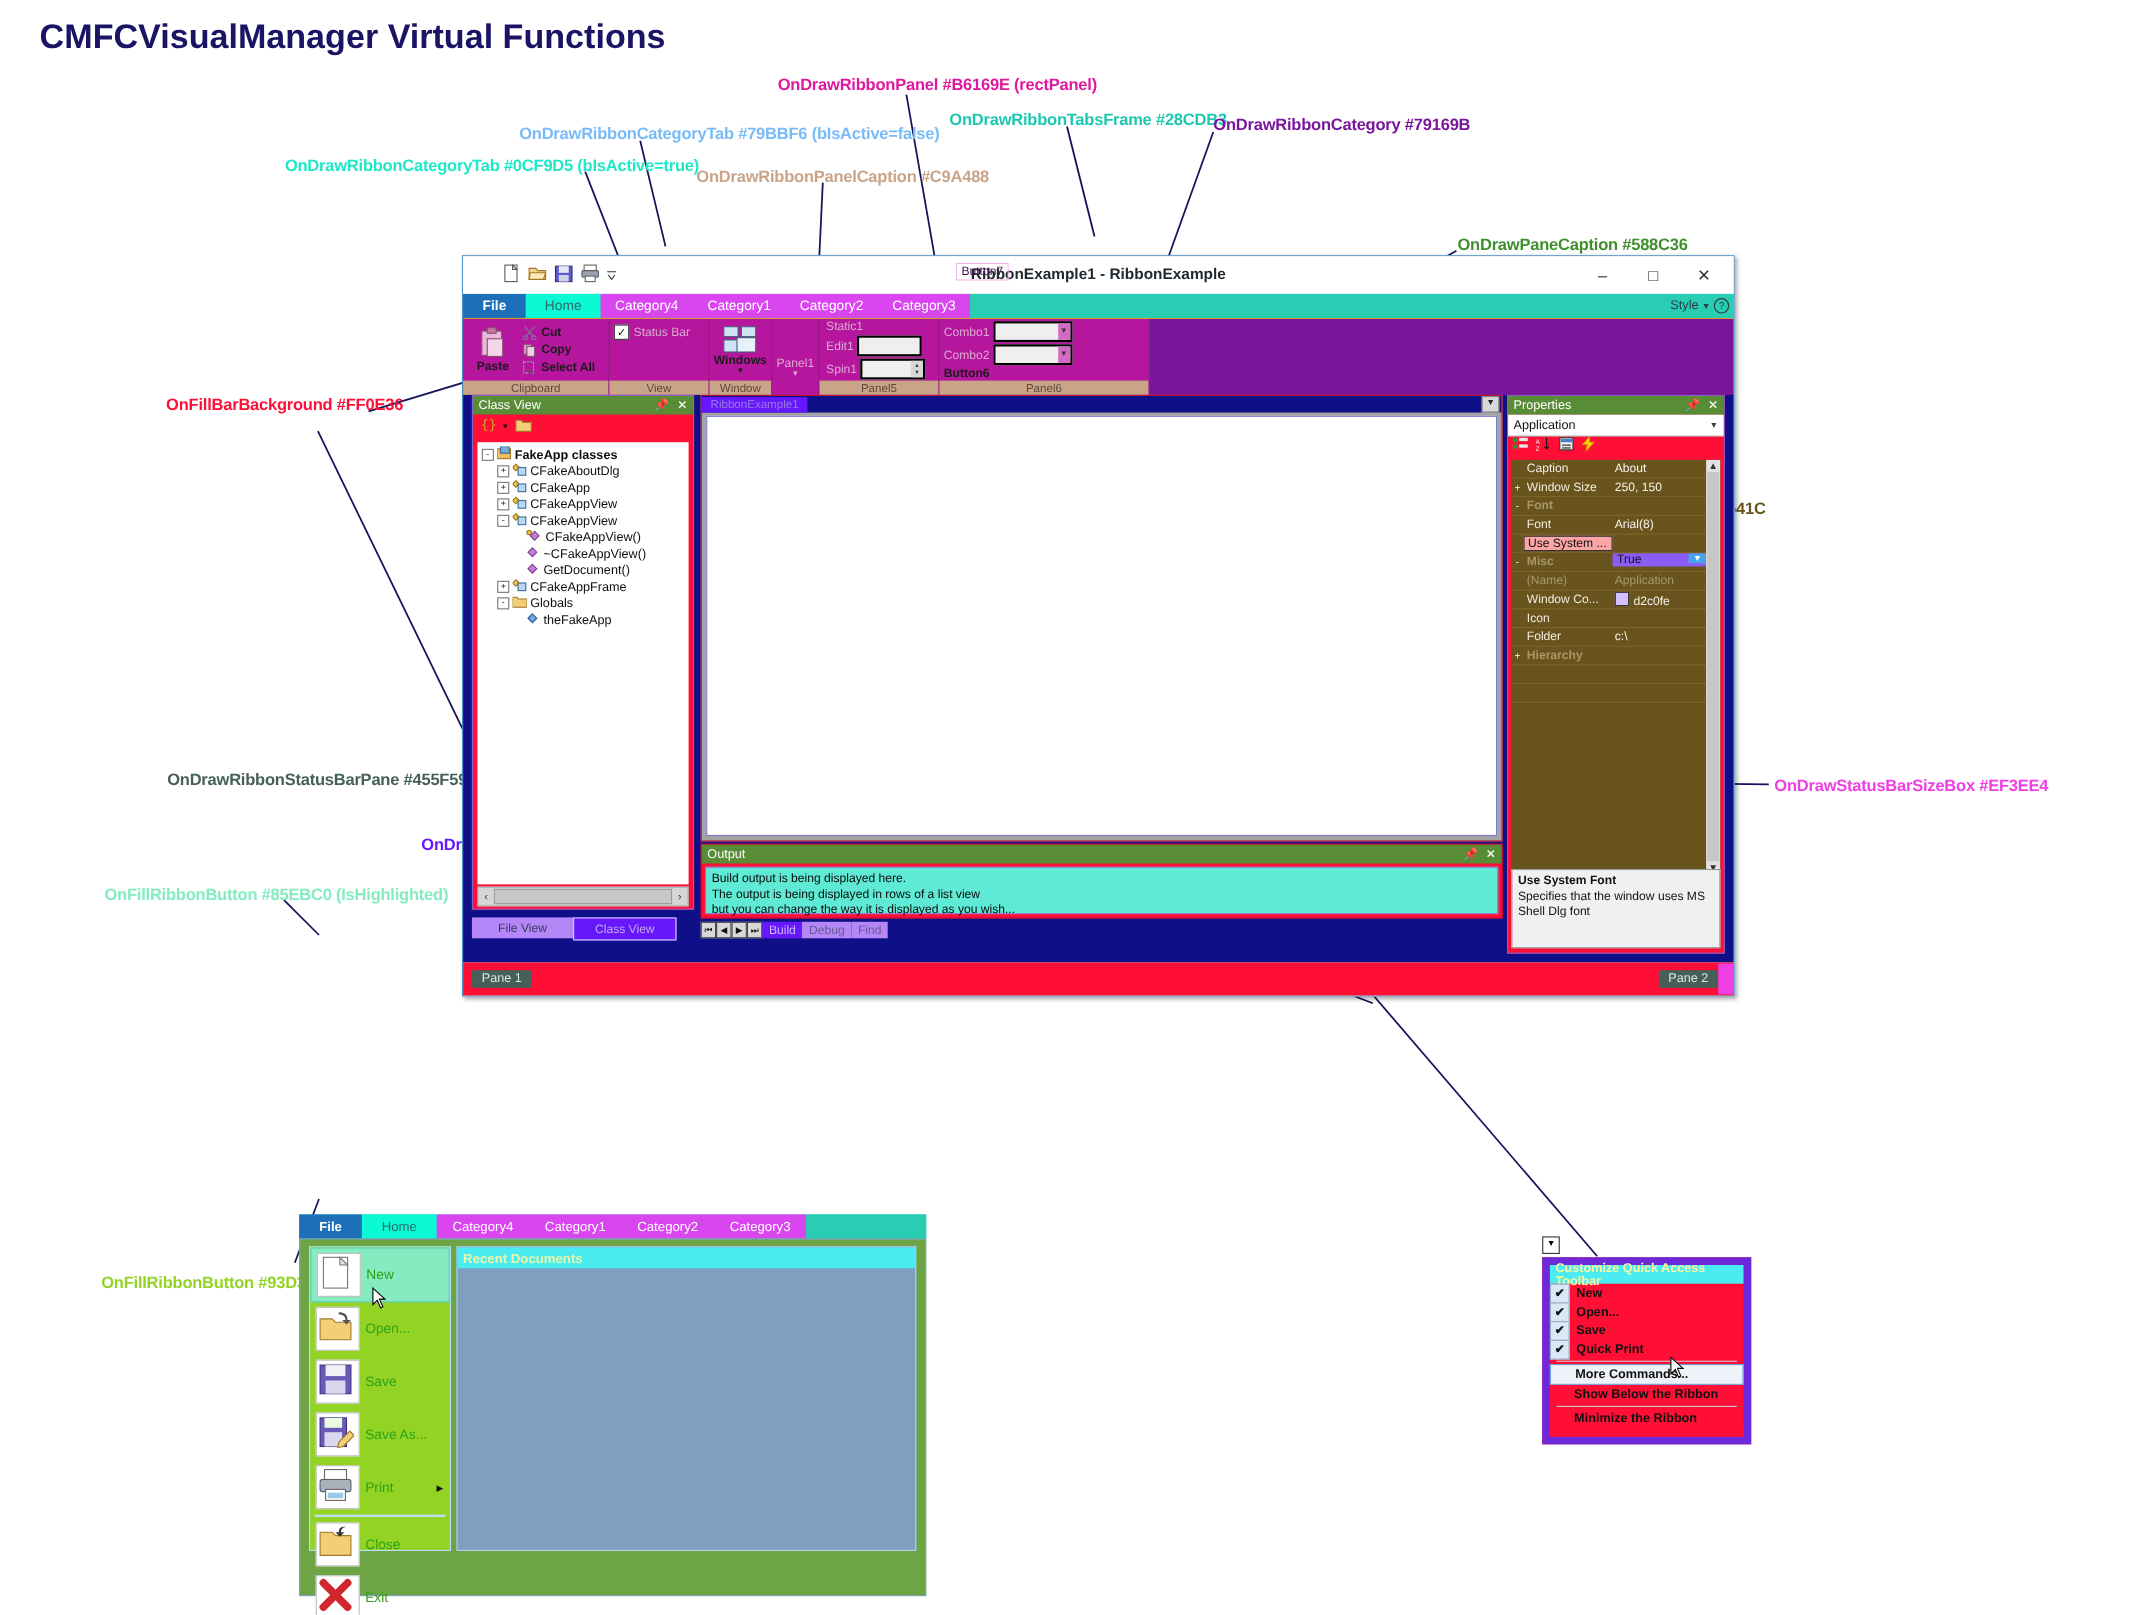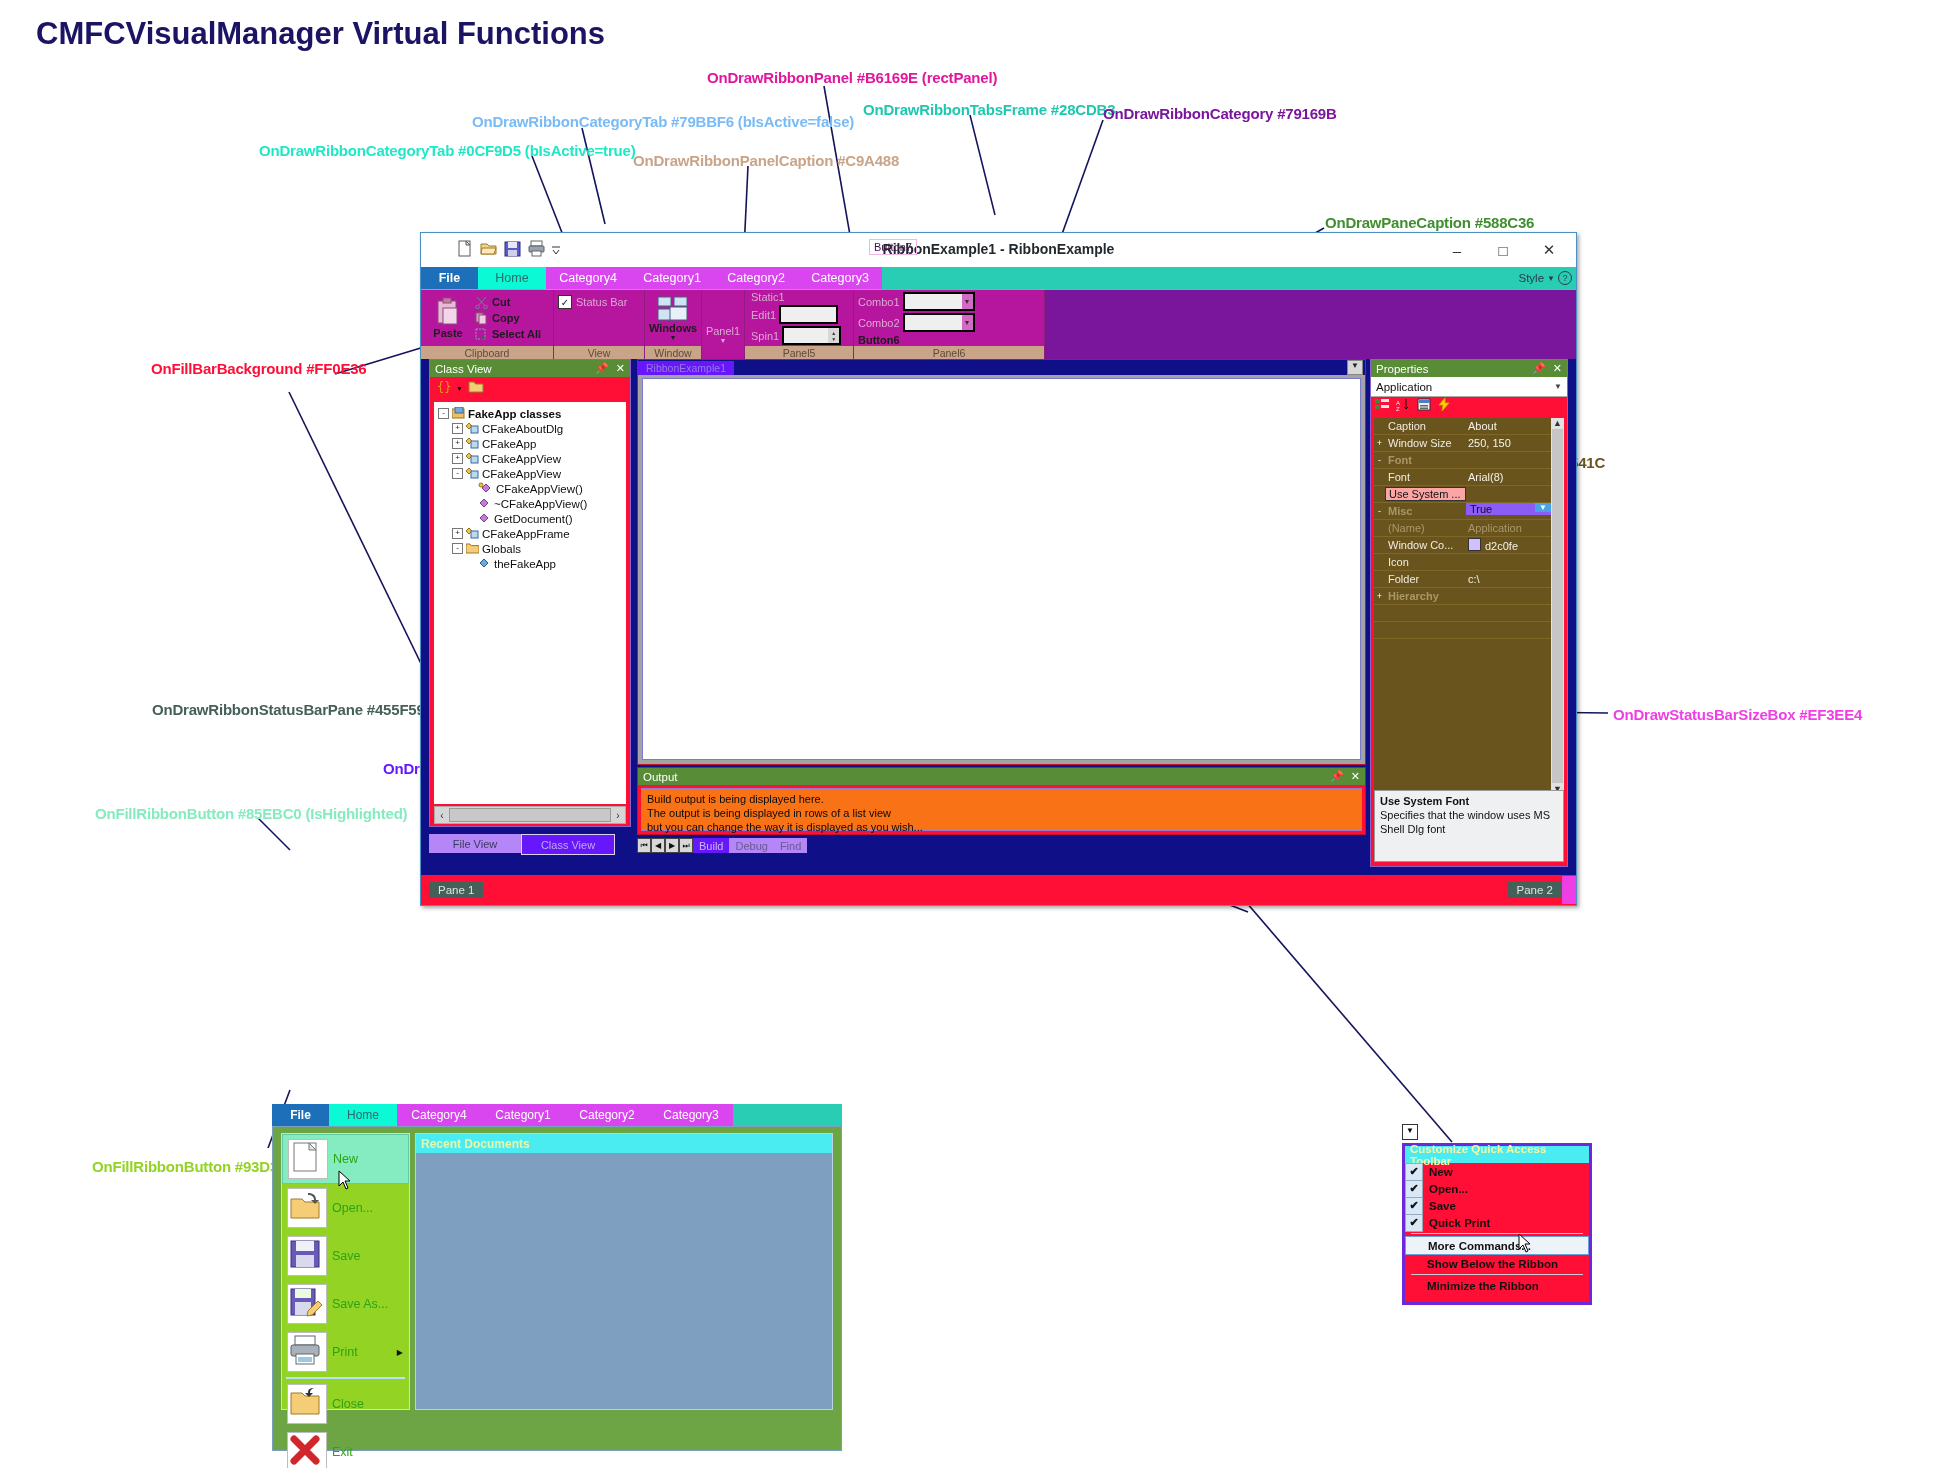--- a/index.html
+++ b/index.html
@@ -78,21 +78,21 @@
        border:1px solid #c01030;}
   #mdi-tabrow{height:15px;background:#0f0f87;display:flex;align-items:center;}
   #mdi-tab{background:#6617fc;color:#9a7ae0;font-size:10.5px;padding:1px 8px;}
   #mdi-spin{margin-left:auto;width:14px;height:13px;background:#d8d8d8;border:1px solid #888;
             font-size:8px;text-align:center;color:#222;margin-right:2px;}
   #mdi-doc{position:absolute;left:4px;right:4px;top:18px;bottom:4px;background:#ffffff;border:1px solid #7a7ad0;}
 
   
   #output{position:absolute;left:216px;right:210px;bottom:40px;height:66px;background:#ff0e36;
           border:1px solid #c01030;}
-  #outbody{position:absolute;left:3px;right:3px;top:20px;bottom:3px;background:#f97316;
+  #outbody{position:absolute;left:3px;right:3px;top:20px;bottom:3px;background:#5eead4;
            border:1px solid #9a7ad0;font-size:11px;color:#0a0a0a;padding:3px 5px;line-height:14px;}
   #outtabs{position:absolute;left:216px;bottom:21px;height:17px;display:flex;align-items:center;gap:0px;}
   .navbtn{width:12px;height:13px;background:#d8d8d8;border:1px solid #444;font-size:8px;
           display:flex;align-items:center;justify-content:center;color:#111;}
   .otab{height:15px;padding:0 6px;font-size:11px;display:flex;align-items:center;}
   #otab-build{background:#6617fc;color:#cbb8f5;}
   #otab-debug{background:#b486f8;color:#6a5a92;}
   #otab-find{background:#b486f8;color:#6a5a92;}
 
   
@@ -138,21 +138,21 @@
   #fmitem-new{background:#85ebc0;border:1px solid #63c9a4;}
   #fm-right{position:absolute;left:142px;right:8px;top:6px;bottom:40px;background:#7e9fc0;
             border:1px solid #b8d0e8;}
   #fm-rcap{height:19px;background:#4bebf2;color:#e9f7a6;font-size:12px;font-weight:bold;
            display:flex;align-items:center;padding-left:5px;}
 
   
   #qatmenu{left:1402px;top:1124px;width:190px;}
   #qat-handle{width:14px;height:14px;background:#ffffff;border:1px solid #333;font-size:8px;
               text-align:center;line-height:12px;}
-  #qat-box{margin-top:3px;border:3px solid #6d28d9;background:#ff0e36;}
+  #qat-box{margin-top:3px;border:7px solid #6d28d9;background:#ff0e36;}
   #qat-cap{height:17px;background:#4bebf2;color:#f5f9a0;font-size:11.5px;font-weight:bold;
            display:flex;align-items:center;padding-left:5px;}
   .qrow{height:17px;display:flex;align-items:center;font-size:11.5px;color:#111;font-weight:bold;}
   .qcheck{width:16px;height:16px;background:#d9e8f7;border:1px solid #9ab;margin-right:6px;
           display:flex;align-items:center;justify-content:center;font-size:11px;color:#111;}
   .qind{width:22px;}
   .qsep{height:1px;background:#c9ccd2;margin:2px 6px;}
   .qrow.hl{background:#eef3fa;border:1px solid #6aa0d8;}
   #qat-bottomstub{height:8px;background:#ff0e36;}
 </style>

